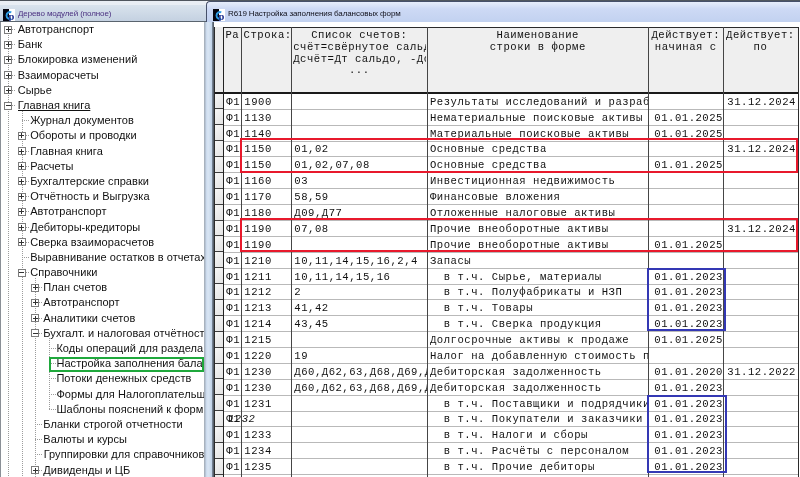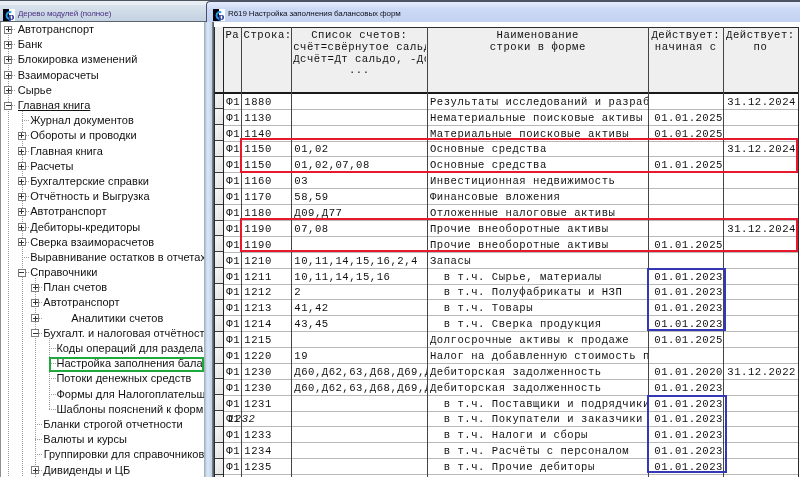--- a/index.html
+++ b/index.html
@@ -114,21 +114,21 @@
 <div class="ab tt" style="left:43.3px;top:258.2px;width:161px;">План счетов</div>
 <div class="ab box" style="left:31.0px;top:276.9px;"></div>
 <div class="ab" style="left:32.5px;top:280.4px;width:5px;height:1px;background:#333;"></div>
 <div class="ab" style="left:34.5px;top:278.4px;width:1px;height:5px;background:#333;"></div>
 <div class="ab hdot" style="left:39.0px;top:280.4px;width:4px;"></div>
 <div class="ab tt" style="left:43.3px;top:273.4px;width:161px;">Автотранспорт</div>
 <div class="ab box" style="left:31.0px;top:292.1px;"></div>
 <div class="ab" style="left:32.5px;top:295.6px;width:5px;height:1px;background:#333;"></div>
 <div class="ab" style="left:34.5px;top:293.6px;width:1px;height:5px;background:#333;"></div>
 <div class="ab hdot" style="left:39.0px;top:295.6px;width:4px;"></div>
-<div class="ab tt" style="left:43.3px;top:288.6px;width:161px;margin-left:28px;">Аналитики счетов</div>
+<div class="ab tt" style="left:43.3px;top:288.6px;width:161px;">Аналитики счетов</div>
 <div class="ab box" style="left:31.0px;top:307.3px;"></div>
 <div class="ab" style="left:32.5px;top:310.8px;width:5px;height:1px;background:#333;"></div>
 <div class="ab hdot" style="left:39.0px;top:310.8px;width:4px;"></div>
 <div class="ab tt" style="left:43.3px;top:303.8px;width:161px;">Бухгалт. и налоговая отчётность</div>
 <div class="ab hdot" style="left:48.5px;top:326.0px;width:7px;"></div>
 <div class="ab tt" style="left:56.4px;top:319.0px;width:148px;">Коды операций для раздела 1</div>
 <div class="ab hdot" style="left:48.5px;top:341.2px;width:7px;"></div>
 <div class="ab tt" style="left:56.4px;top:334.2px;width:148px;">Настройка заполнения баланса</div>
 <div class="ab hdot" style="left:48.5px;top:356.4px;width:7px;"></div>
 <div class="ab tt" style="left:56.4px;top:349.4px;width:148px;">Потоки денежных средств</div>
@@ -224,21 +224,21 @@
 <div class="ab mono" style="left:293.2px;top:41.0px;width:133.3px;">счёт=свёрнутое сальдо,</div>
 <div class="ab mono" style="left:293.2px;top:52.7px;width:133.3px;">Дсчёт=Дт сальдо, -До</div>
 <div class="ab mono" style="left:292.3px;top:64.4px;width:134.0px;text-align:center;">...</div>
 <div class="ab mono" style="left:428.3px;top:29.3px;width:218.9px;text-align:center;">Наименование</div>
 <div class="ab mono" style="left:428.3px;top:41.0px;width:218.9px;text-align:center;">строки в форме</div>
 <div class="ab mono" style="left:649.2px;top:29.3px;width:73.1px;text-align:center;">Действует:</div>
 <div class="ab mono" style="left:649.2px;top:41.0px;width:73.1px;text-align:center;">начиная с</div>
 <div class="ab mono" style="left:724.3px;top:29.3px;width:72.2px;text-align:center;">Действует:</div>
 <div class="ab mono" style="left:724.3px;top:41.0px;width:72.2px;text-align:center;">по</div>
 <div class="ab mono" style="left:226.3px;top:95.8px;width:13.4px;">Ф1</div>
-<div class="ab mono" style="left:244.3px;top:95.8px;width:46.0px;">1880</div>
+<div class="ab mono" style="left:244.3px;top:95.8px;width:46.0px;">1900</div>
 <div class="ab mono" style="left:430.0px;top:95.8px;width:218.2px;">Результаты исследований и разработок</div>
 <div class="ab mono" style="left:727.3px;top:95.8px;width:69.2px;">31.12.2024</div>
 <div class="ab mono" style="left:226.3px;top:111.7px;width:13.4px;">Ф1</div>
 <div class="ab mono" style="left:244.3px;top:111.7px;width:46.0px;">1130</div>
 <div class="ab mono" style="left:430.0px;top:111.7px;width:218.2px;">Нематериальные поисковые активы</div>
 <div class="ab mono" style="left:654.3px;top:111.7px;width:68.0px;">01.01.2025</div>
 <div class="ab mono" style="left:226.3px;top:127.6px;width:13.4px;">Ф1</div>
 <div class="ab mono" style="left:244.3px;top:127.6px;width:46.0px;">1140</div>
 <div class="ab mono" style="left:430.0px;top:127.6px;width:218.2px;">Материальные поисковые активы</div>
 <div class="ab mono" style="left:654.3px;top:127.6px;width:68.0px;">01.01.2025</div>

